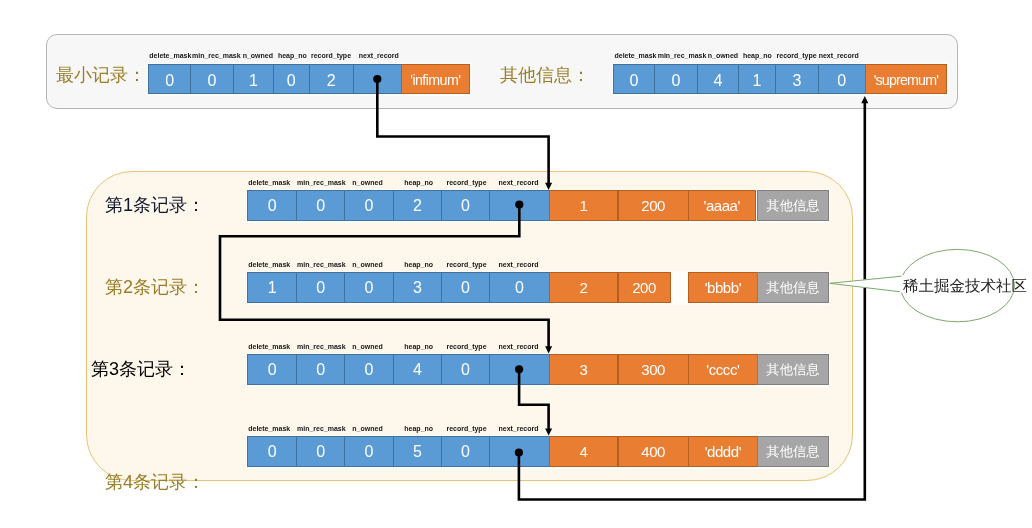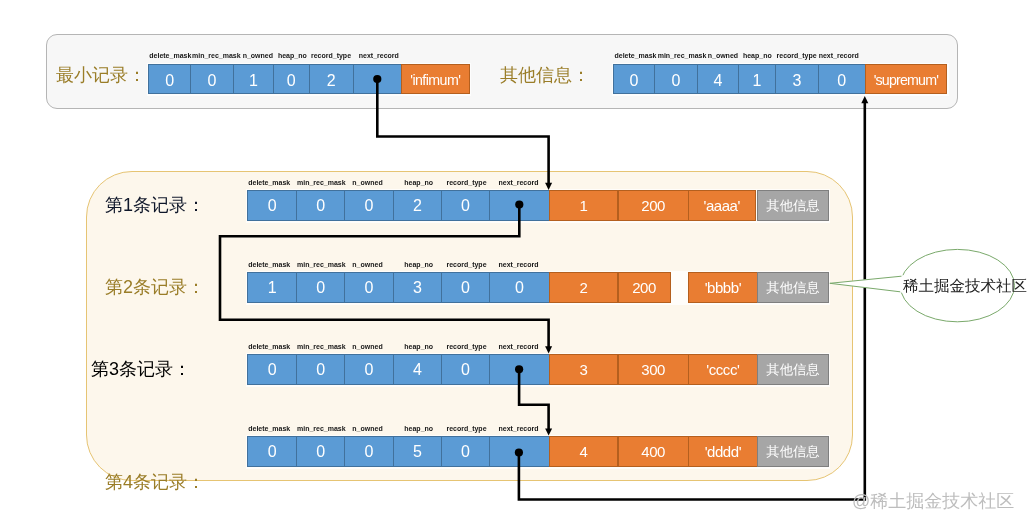--- a/index.html
+++ b/index.html
@@ -46,21 +46,20 @@
       <path d="M 545.1 428.40000000000003 L 552.1 428.40000000000003 L 548.6 435.6 Z" fill="#000000"></path>
       <circle cx="518.9" cy="452.5" r="4.1" fill="#000000"></circle>
       <path d="M 518.9 452.5 L 518.9 499.5 L 864.8 499.5 L 864.8 101" fill="none" stroke="#000000" stroke-width="2.6"></path>
       <path d="M 861.3 103.2 L 868.3 103.2 L 864.8 96 Z" fill="#000000"></path>
       <g>
         <ellipse cx="957.4" cy="285.6" rx="57.1" ry="36.2" fill="#ffffff" stroke="#7aa96b" stroke-width="1"></ellipse>
         <path d="M 905 275 L 829.8 283.3 L 905 293 Z" fill="#ffffff" stroke="none"></path>
         <path d="M 901.5 276.2 L 829.8 283.3 L 900.2 291.8" fill="none" stroke="#7aa96b" stroke-width="1" stroke-linejoin="round"></path>
       </g>
     </svg>
-  <div id="watermark" style="left: 852px; top: 492px; font-size: 18px; color: rgb(189, 189, 189);">@稀土掘金技术社区</div>
 <div style="position: absolute; left: 0px; top: 0px; width: 0px; height: 0px;">
       <div class="big-label" style="left: 56px; top: 66px; font-size: 18px; color: rgb(154, 125, 40);">最小记录：</div>
       <div class="colhdr" style="left: 170.3px; top: 52px; font-size: 7px; transform: translateX(-50%);">delete_mask</div>
       <div class="colhdr" style="left: 216.3px; top: 52px; font-size: 7px; transform: translateX(-50%);">min_rec_mask</div>
       <div class="colhdr" style="left: 257.8px; top: 52px; font-size: 7px; transform: translateX(-50%);">n_owned</div>
       <div class="colhdr" style="left: 292.3px; top: 52px; font-size: 7px; transform: translateX(-50%);">heap_no</div>
       <div class="colhdr" style="left: 331px; top: 52px; font-size: 7px; transform: translateX(-50%);">record_type</div>
       <div class="colhdr" style="left: 378.8px; top: 52px; font-size: 7px; transform: translateX(-50%);">next_record</div>
       <div style="left: 146.5px; top: 62.5px; width: 324.8px; height: 33px; position: absolute; background: rgba(255, 255, 255, 0.72);"></div>
       <div class="cell blue" style="left: 148px; top: 64px; width: 43.4px; height: 30px; font-size: 16px; padding-top: 3px; background: rgb(91, 155, 213);">0</div>

